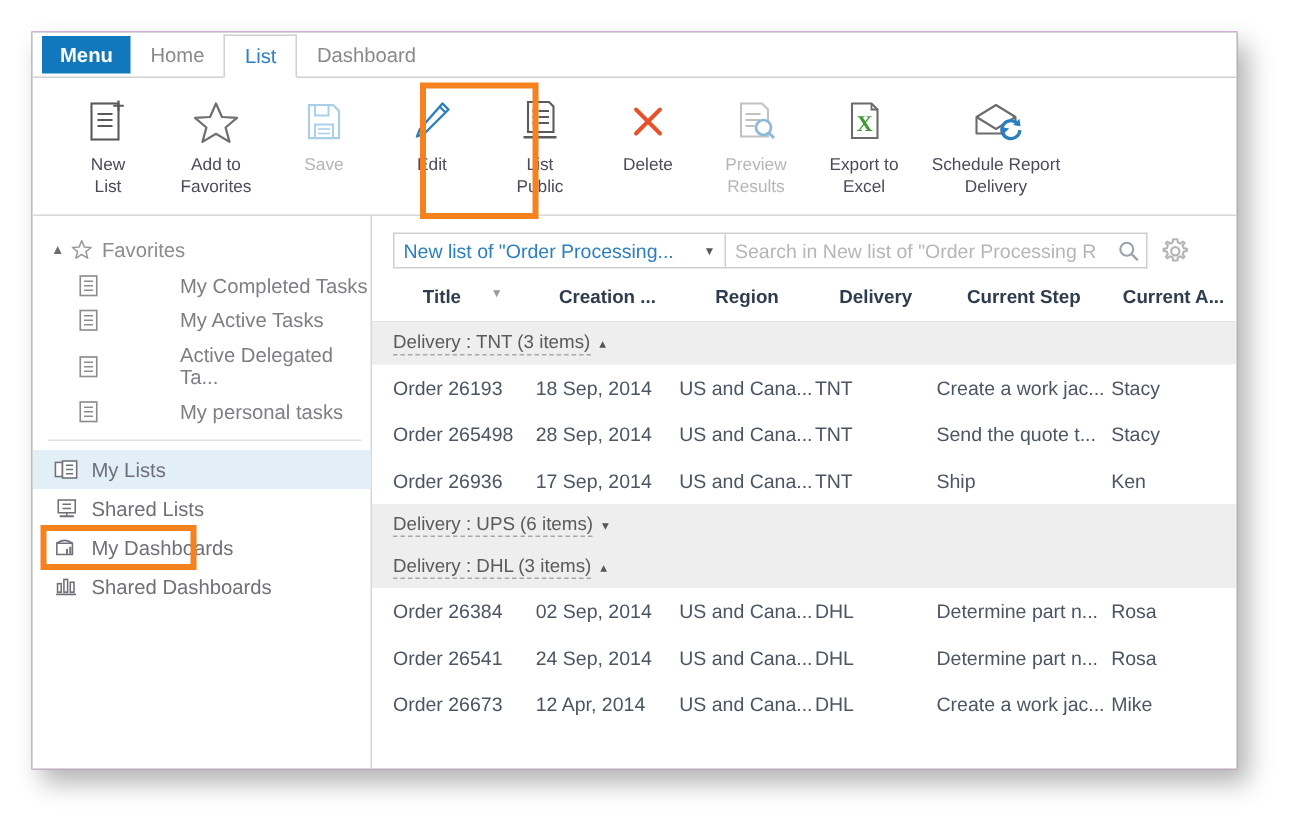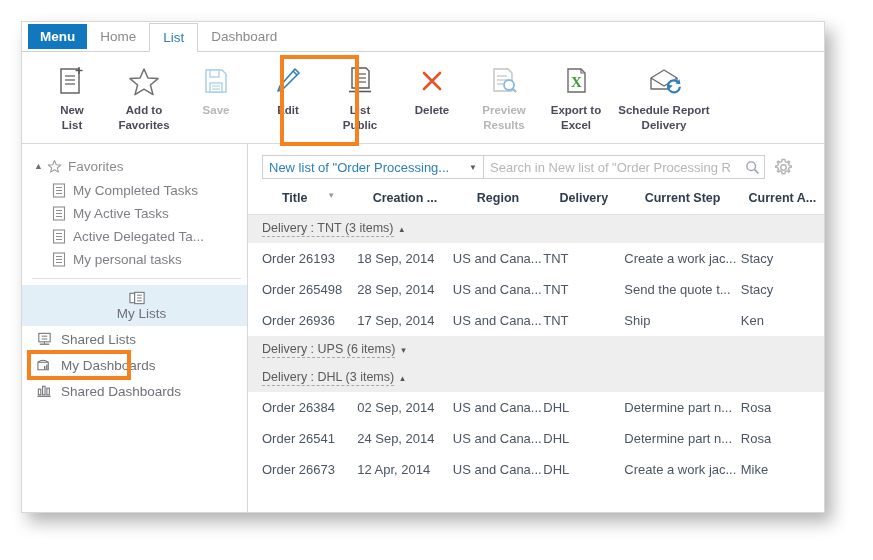--- a/index.html
+++ b/index.html
@@ -100,21 +100,20 @@
   .ribbon-btn .glyph {
     height: 42px;
     display: flex;
     align-items: center;
     justify-content: center;
   }
   .ribbon-btn .lbl {
     display: block;
     padding: 2px 1px 0 1px;
     word-wrap: break-word;
-    font-weight: bold;
   }
   .ribbon-btn.disabled .lbl { color: #b6b6b6; }
   .ribbon-btn.wide { width: 104px; }
 
   .highlight-box {
     position: absolute;
     border: 4px solid #f5821f;
     box-sizing: border-box;
     pointer-events: none;
   }
@@ -160,37 +159,38 @@
     line-height: 1;
   }
   .side-head .star { margin-right: 6px; display:flex; }
   .side-item {
     display: flex;
     align-items: center;
     padding: 4px 0 4px 30px;
     font-size: 13.5px;
     color: #7e7e86;
     cursor: default;
+    gap: 47px;
   }
   .side-item .ic { margin-right: 7px; display: flex; }
   .side-sep {
     height: 1px;
     background: #e0e0e0;
     margin: 7px 6px 6px 10px;
   }
   .side-item2 {
     display: flex;
     align-items: center;
     padding: 5px 0 5px 14px;
     font-size: 13.5px;
     color: #6f7078;
     cursor: default;
   }
   .side-item2 .ic { margin-right: 8px; display: flex; }
-  .side-item2.selected { background: #e3eff7; flex-direction: column; }
+  .side-item2.selected { background: #e3eff7; }
 
   
   .listpane {
     flex: 1;
     position: relative;
     background: #ffffff;
     padding: 0;
     box-sizing: border-box;
   }
   .list-toolbar {

